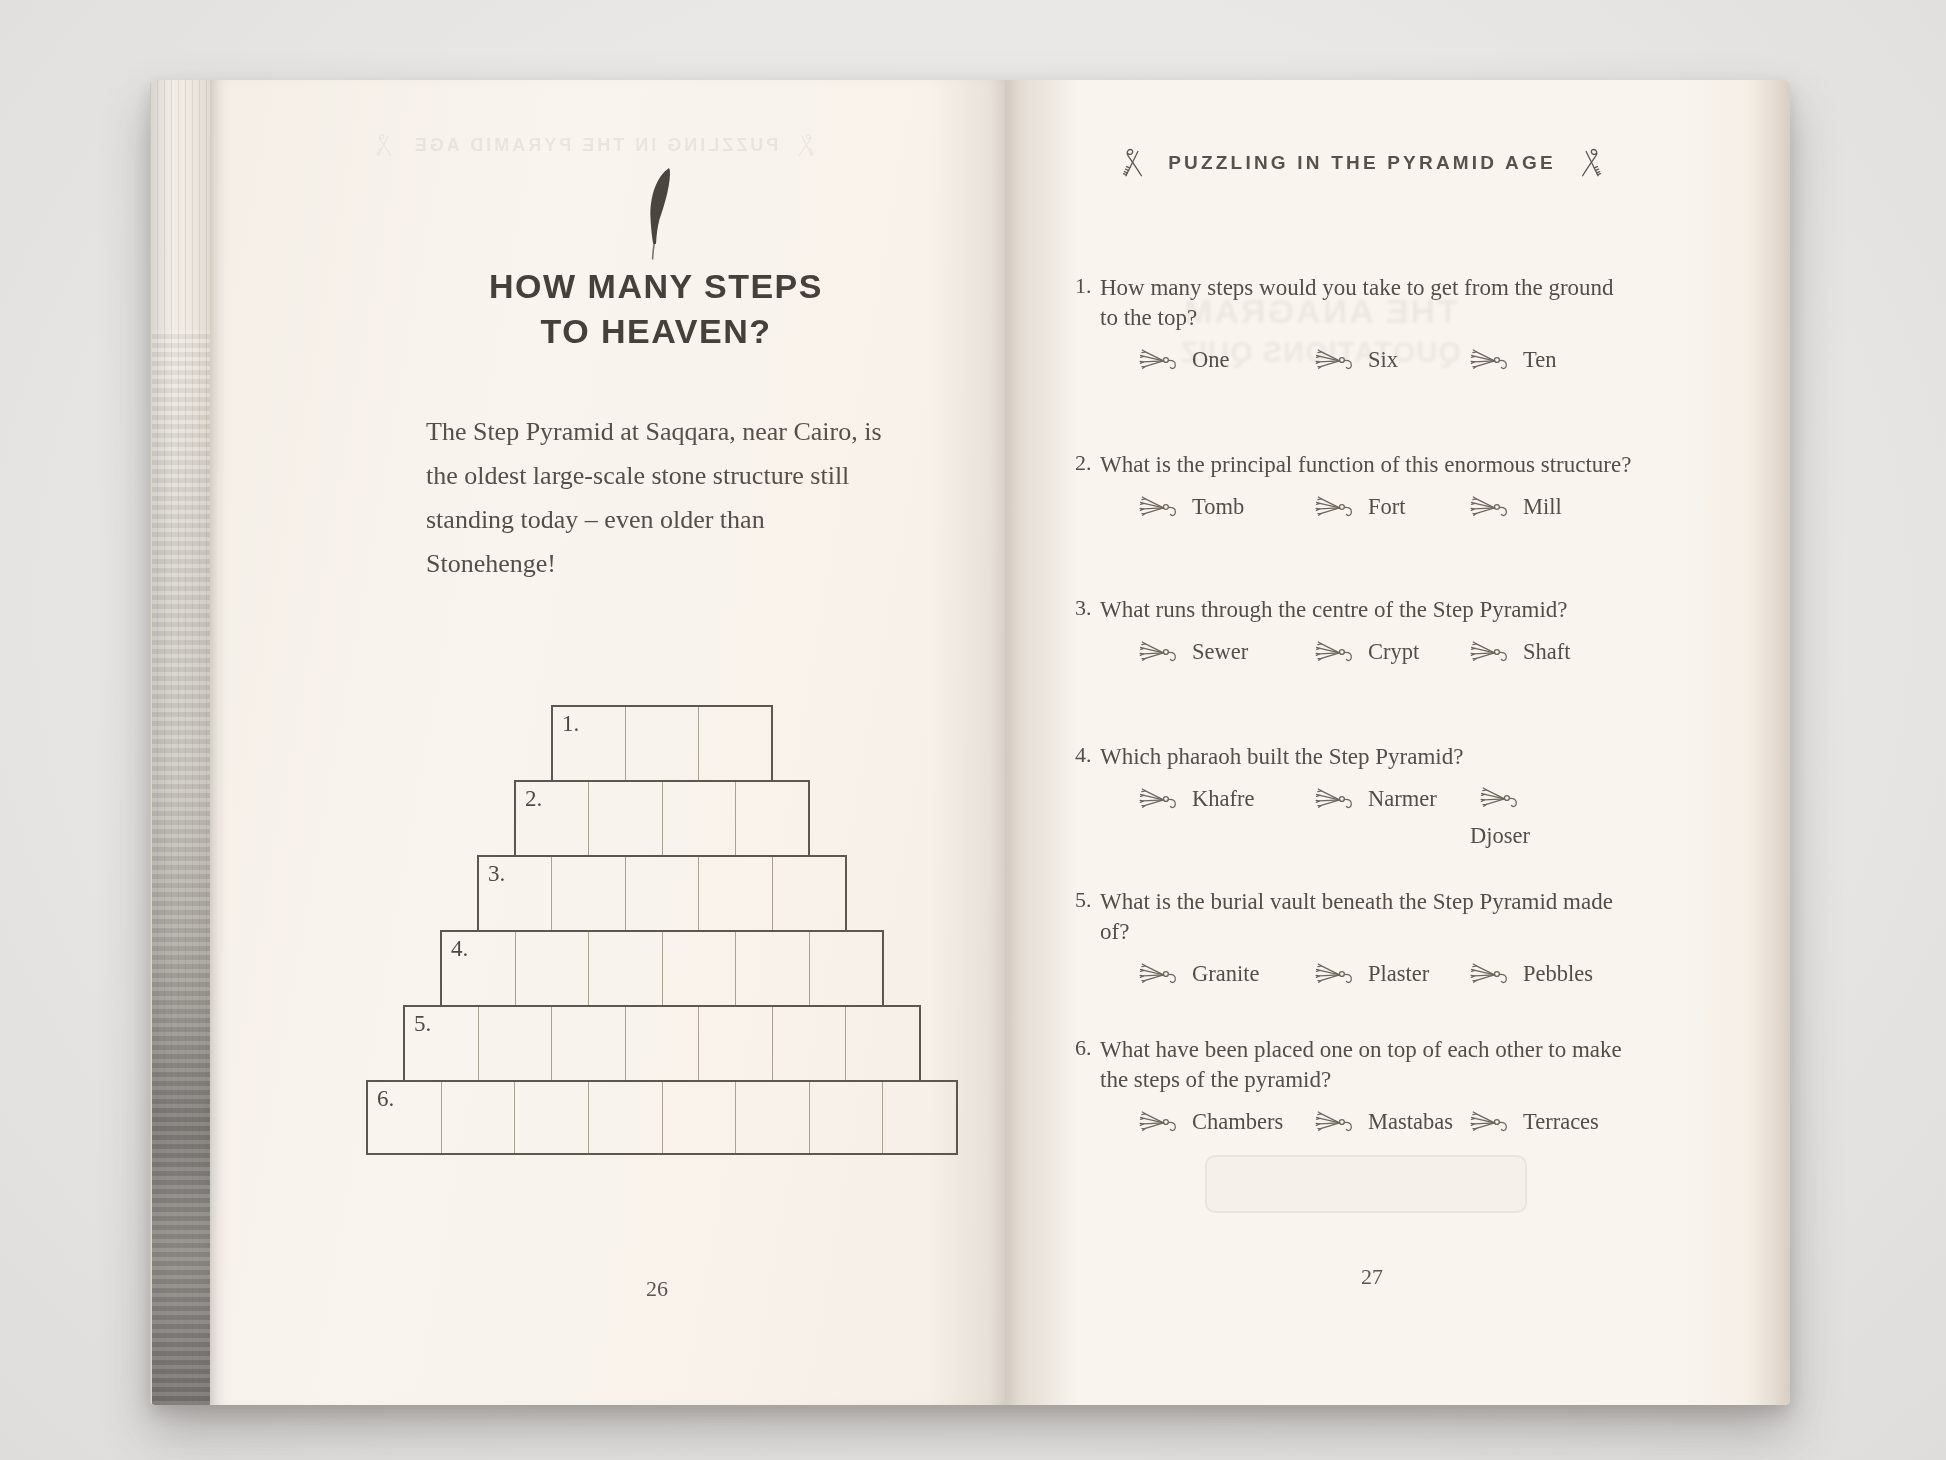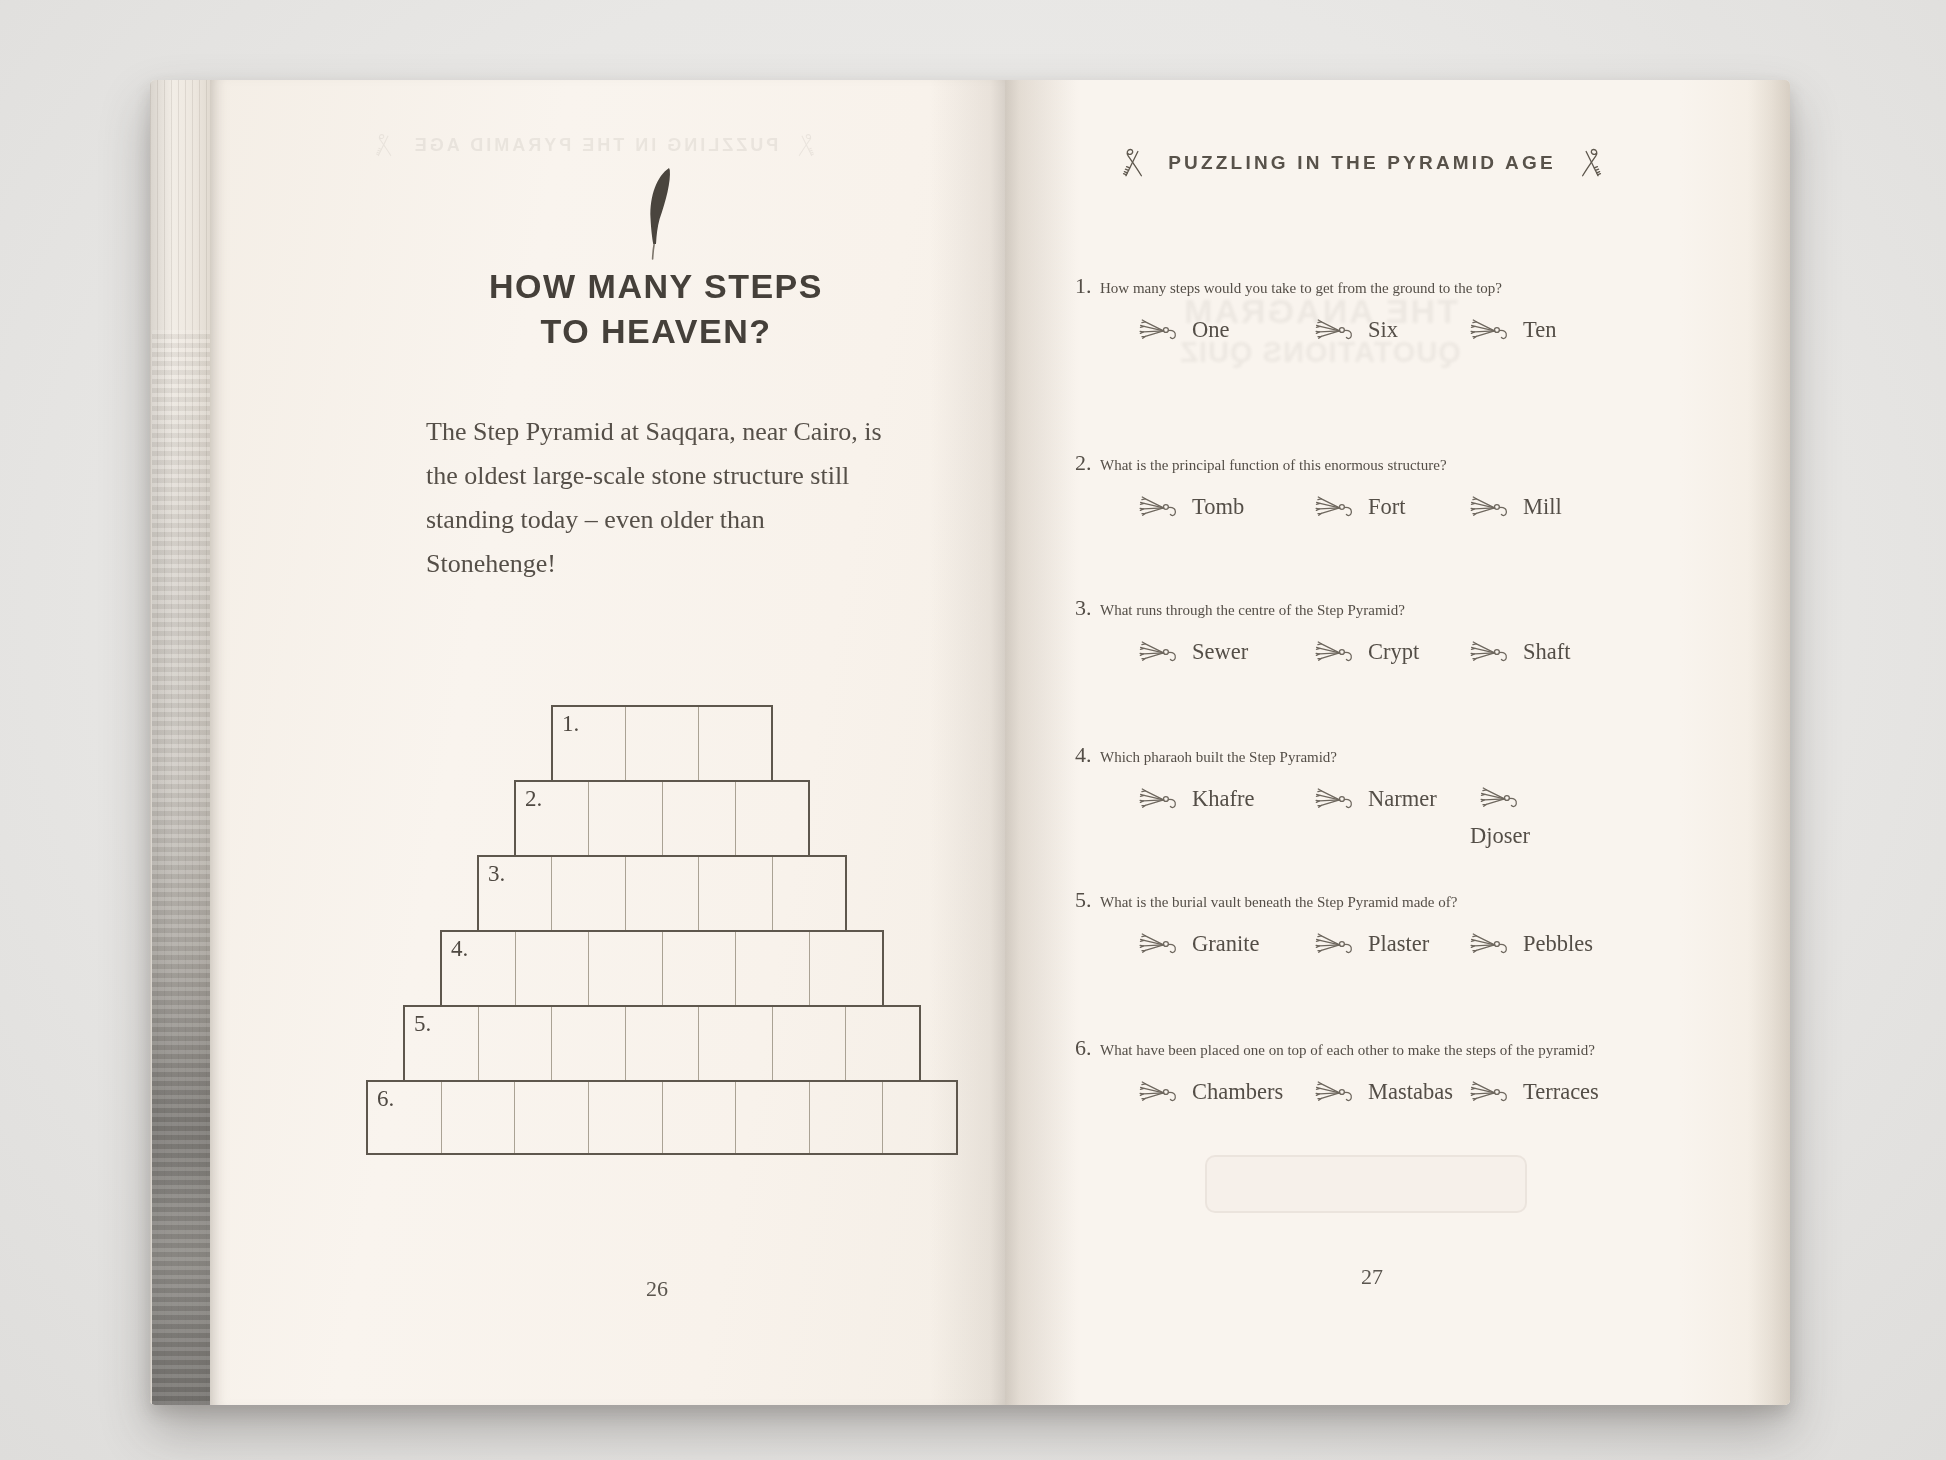--- a/index.html
+++ b/index.html
@@ -67,21 +67,21 @@
   .ghost-line{position:absolute;transform:scaleX(-1);filter:blur(1.4px);opacity:.065;
      font-family:"Liberation Sans","DejaVu Sans",sans-serif;font-weight:700;color:#4a443d;
      text-align:center;width:330px;left:150px;}
   .ghost-line1{top:212px;font-size:34px;letter-spacing:2px;}
   .ghost-line2{top:256px;font-size:29px;letter-spacing:1px;}
   .ghost-box{position:absolute;left:200px;top:1075px;width:318px;height:54px;border-radius:10px;
      border:2px solid rgba(110,95,80,.08);background:rgba(110,95,80,.025);}
   #questions{position:absolute;left:0;top:0;width:785px;height:100%;}
   .q-block{position:absolute;left:70px;width:600px;}
   .q-num{position:absolute;left:0;top:0;font-size:22px;color:#544e47;}
-  .q-text{margin-left:25px;width:535px;font-size:15px;line-height:30px;color:#544e47;}
+  .q-text{margin-left:25px;width:535px;font-size:23px;line-height:30px;color:#544e47;}
   .q-opts{position:relative;margin-top:14px;height:36px;}
   .q-opt{position:absolute;top:0;display:flex;align-items:center;gap:13px;white-space:nowrap;}
   .q-opt .reed{width:40px;height:24px;flex:0 0 auto;}
   .opt-label{font-size:22.5px;color:#544e47;}
 </style>
 </head>
 <body>
 
 <svg width="0" height="0" style="position:absolute">
   <defs>

